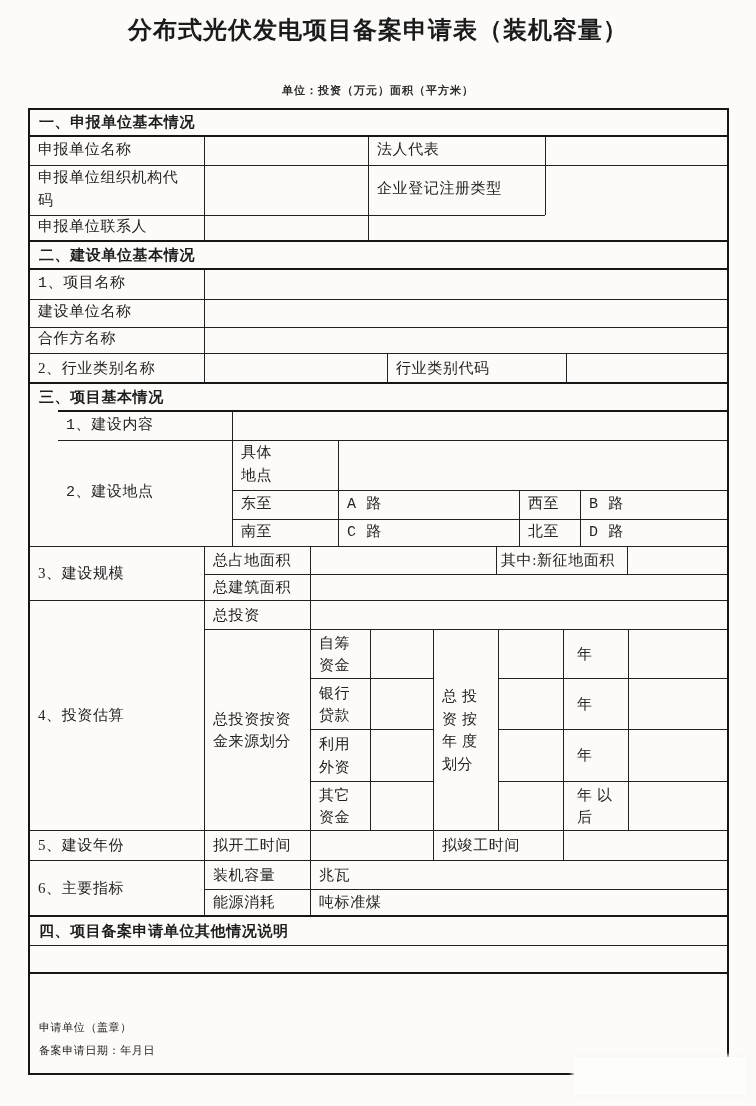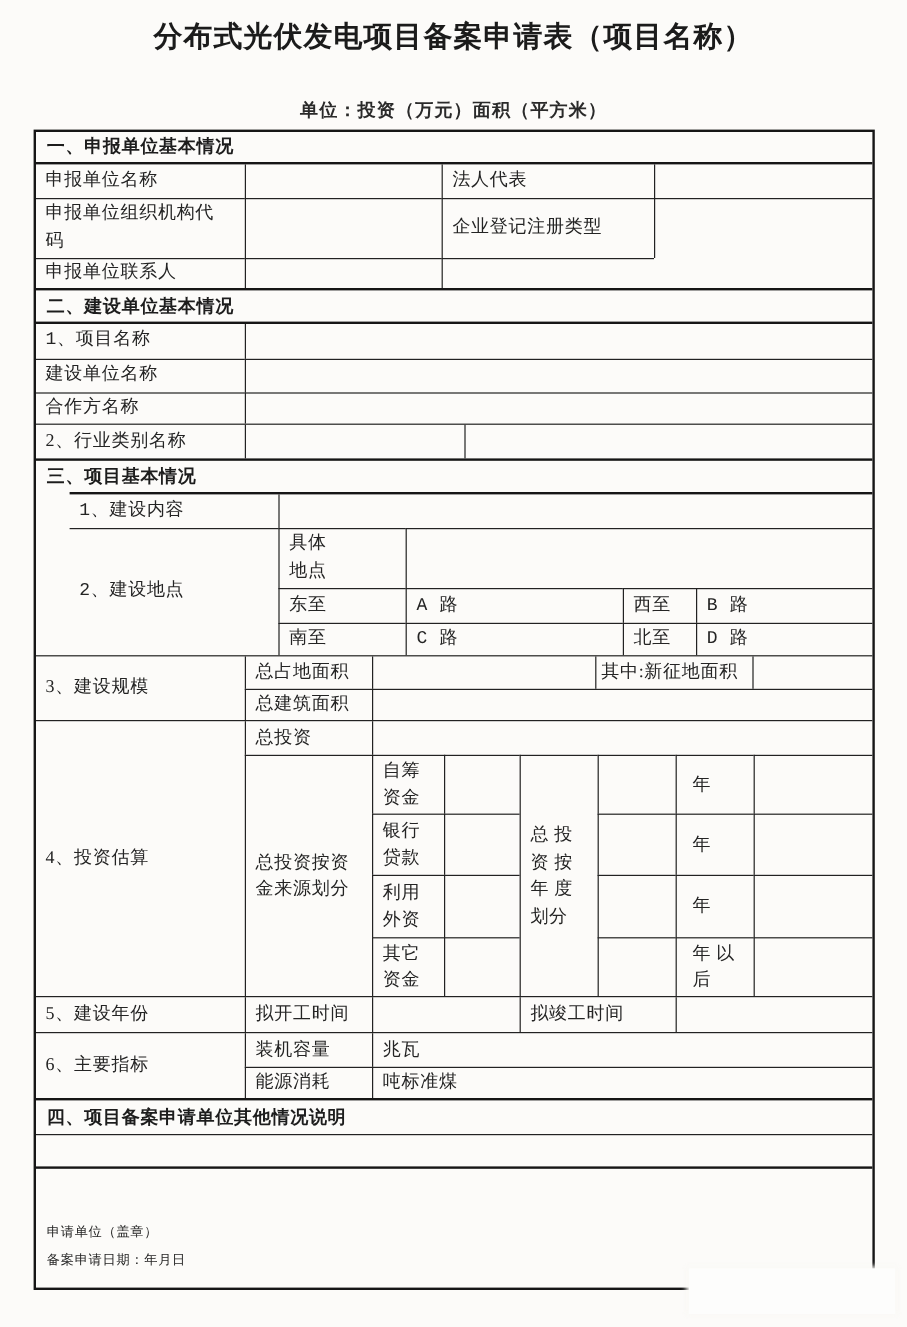--- a/index.html
+++ b/index.html
@@ -12,21 +12,21 @@
     overflow:hidden;
   }
   .title {
     position:absolute; top:14px; left:0; width:756px;
     text-align:center;
     font-family:"Liberation Sans","DejaVu Sans",sans-serif;
     font-weight:700; font-size:24px; letter-spacing:1px; color:#1b1b1b;
   }
   .unit-note {
     position:absolute; top:83px; left:0; width:756px;
-    text-align:center; font-size:15px; font-weight:700; letter-spacing:1px;
+    text-align:center; font-size:11px; font-weight:700; letter-spacing:1px;
     color:#2a2a2a;
   }
   .form {
     position:absolute; left:28px; top:108px; width:701px; height:967px;
     border:2.4px solid #161616;
   }
   .band {
     position:absolute; left:0; right:0;
     display:grid;
     border-top:1.7px solid #222;
@@ -54,21 +54,21 @@
   .bottom-cell div { line-height:23px; }
   .scan-artifact {
     position:absolute; left:574px; top:1057px; width:172px; height:38px;
     background:#fdfdfc;
     box-shadow:0 0 4px 2px rgba(250,249,246,0.95);
   }
 </style>
 </head>
 <body>
 
-<div class="title">分布式光伏发电项目备案申请表（项目名称）</div>
+<div class="title">分布式光伏发电项目备案申请表（装机容量）</div>
 <div class="unit-note">单位：投资（万元）面积（平方米）</div>
 
 <div class="form">
 
   <div class="band first sec-header" style="top:0;height:25px;">一、申报单位基本情况</div>
 
   <div class="band thick" style="top:25px;height:105px;grid-template-columns:174px 164px 177px 1fr;grid-template-rows:28px 50px 1fr;">
     <div class="cell">申报单位名称</div>
     <div class="cell bl"></div>
     <div class="cell bl">法人代表</div>
@@ -92,20 +92,21 @@
     <div class="cell bl"></div>
     <div class="cell bt">建设单位名称</div>
     <div class="cell bt bl"></div>
     <div class="cell bt">合作方名称</div>
     <div class="cell bt bl"></div>
   </div>
 
   <div class="band" style="top:243px;height:29px;grid-template-columns:174px 183px 179px 1fr;grid-template-rows:1fr;">
     <div class="cell">2、行业类别名称</div>
     <div class="cell bl"></div>
+    <div class="cell bl">行业类别代码</div>
     <div class="cell bl"></div>
   </div>
 
   <div class="band thick sec-header" style="top:272px;height:28px;">三、项目基本情况</div>
 
   <div class="band thick" style="top:300px;height:136px;grid-template-columns:174px 106px 181px 61px 1fr;grid-template-rows:28px 50px 29px 1fr;margin-left:28px;">
     <div class="cell" style="grid-row:1;grid-column:1;">1、建设内容</div>
     <div class="cell bl" style="grid-row:1;grid-column:2/6;"></div>
 
     <div class="cell bt" style="grid-row:2/5;grid-column:1;">2、建设地点</div>

